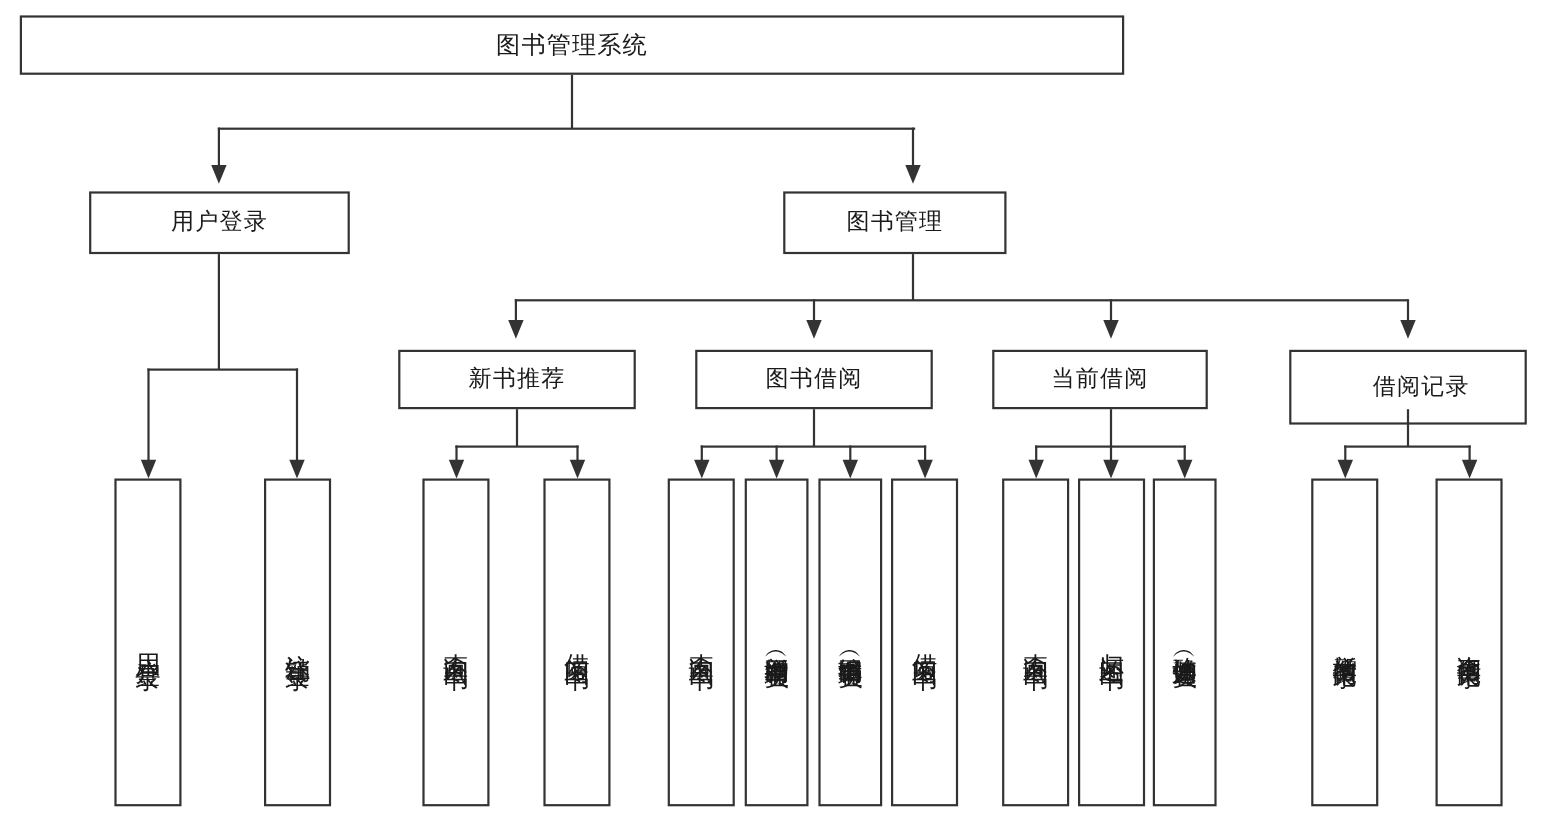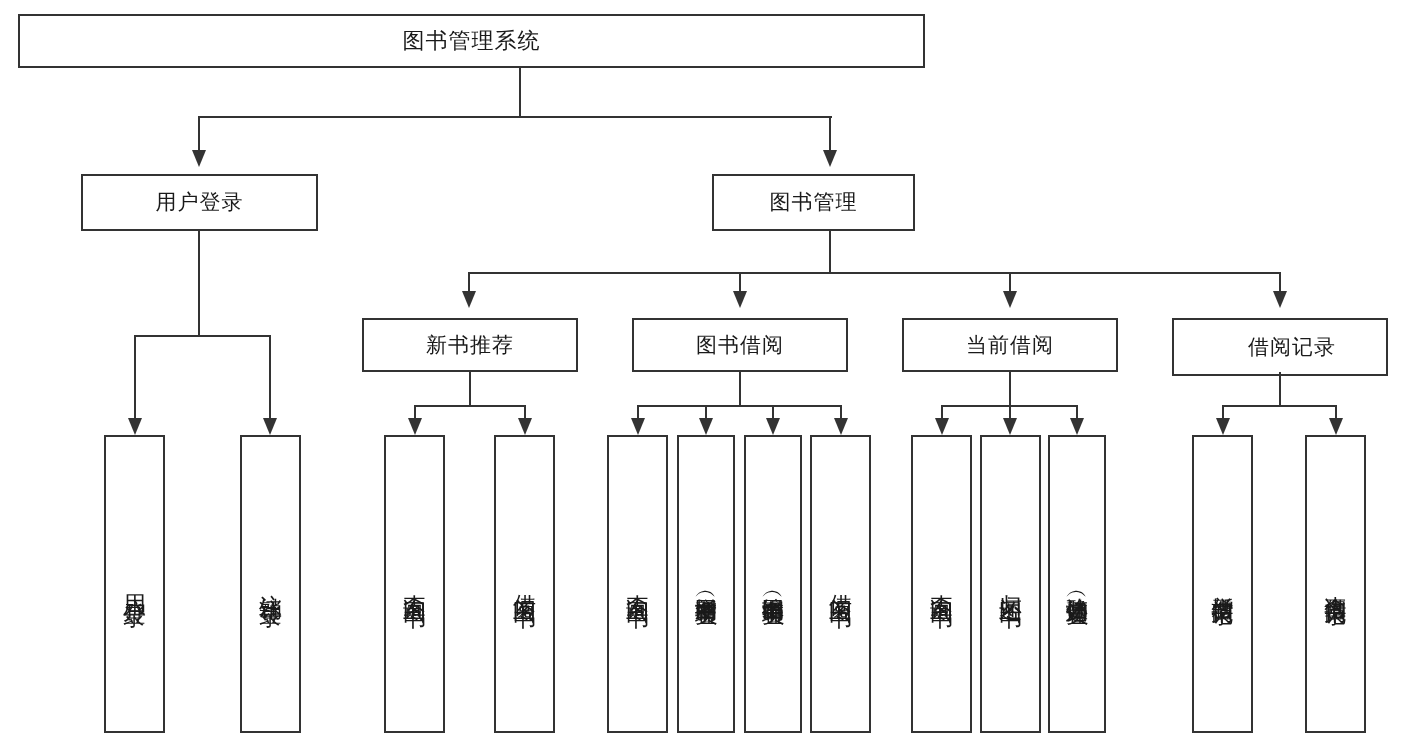--- a/index.html
+++ b/index.html
@@ -64,21 +64,21 @@
     color:#b8b8b8;
     white-space:nowrap;
     letter-spacing:0.5px;
   }
 </style>
 </head>
 <body>
 
 <div id="canvas">
 
-  <div class="node horiz root" style="left:18px;top:14px;width:907px;height:54px;">图书管理系统</div>
+  <div class="node horiz root" style="left:18px;top:14px;width:1004px;height:54px;">图书管理系统</div>
 
   <div class="line v" style="left:519px;top:68px;width:2px;height:49px;"></div>
 
   <div class="line h" style="left:198px;top:116px;width:634px;height:2px;"></div>
 
   <div class="line v" style="left:198px;top:116px;width:2px;height:35px;"></div>
   <div class="arrow" style="left:192px;top:150px;"></div>
   <div class="line v" style="left:829px;top:116px;width:2px;height:35px;"></div>
   <div class="arrow" style="left:823px;top:150px;"></div>
 
@@ -98,22 +98,22 @@
   <div class="arrow" style="left:462px;top:291px;"></div>
   <div class="line v" style="left:739px;top:272px;width:2px;height:20px;"></div>
   <div class="arrow" style="left:733px;top:291px;"></div>
   <div class="line v" style="left:1009px;top:272px;width:2px;height:20px;"></div>
   <div class="arrow" style="left:1003px;top:291px;"></div>
   <div class="line v" style="left:1279px;top:272px;width:2px;height:20px;"></div>
   <div class="arrow" style="left:1273px;top:291px;"></div>
 
   <div class="node horiz" style="left:362px;top:318px;width:216px;height:54px;">新书推荐</div>
   <div class="node horiz" style="left:632px;top:318px;width:216px;height:54px;">图书借阅</div>
-  <div class="node horiz" style="left:902px;top:318px;width:216px;height:54px;">当前借阅</div>
-  <div class="node horiz" style="left:1172px;top:318px;width:216px;height:58px;padding-left:24px;">借阅记录</div>
+  <div class="node horiz" style="left:902px;top:318px;width:196px;height:54px;">当前借阅</div>
+  <div class="node horiz" style="left:1172px;top:318px;width:216px;height:68px;padding-left:24px;">借阅记录</div>
 
   <div class="line v" style="left:469px;top:372px;width:2px;height:34px;"></div>
   <div class="line h" style="left:414px;top:405px;width:112px;height:2px;"></div>
   <div class="line v" style="left:414px;top:405px;width:2px;height:14px;"></div>
   <div class="arrow" style="left:408px;top:418px;"></div>
   <div class="line v" style="left:524px;top:405px;width:2px;height:14px;"></div>
   <div class="arrow" style="left:518px;top:418px;"></div>
 
   <div class="line v" style="left:739px;top:372px;width:2px;height:34px;"></div>
   <div class="line h" style="left:637px;top:405px;width:205px;height:2px;"></div>

